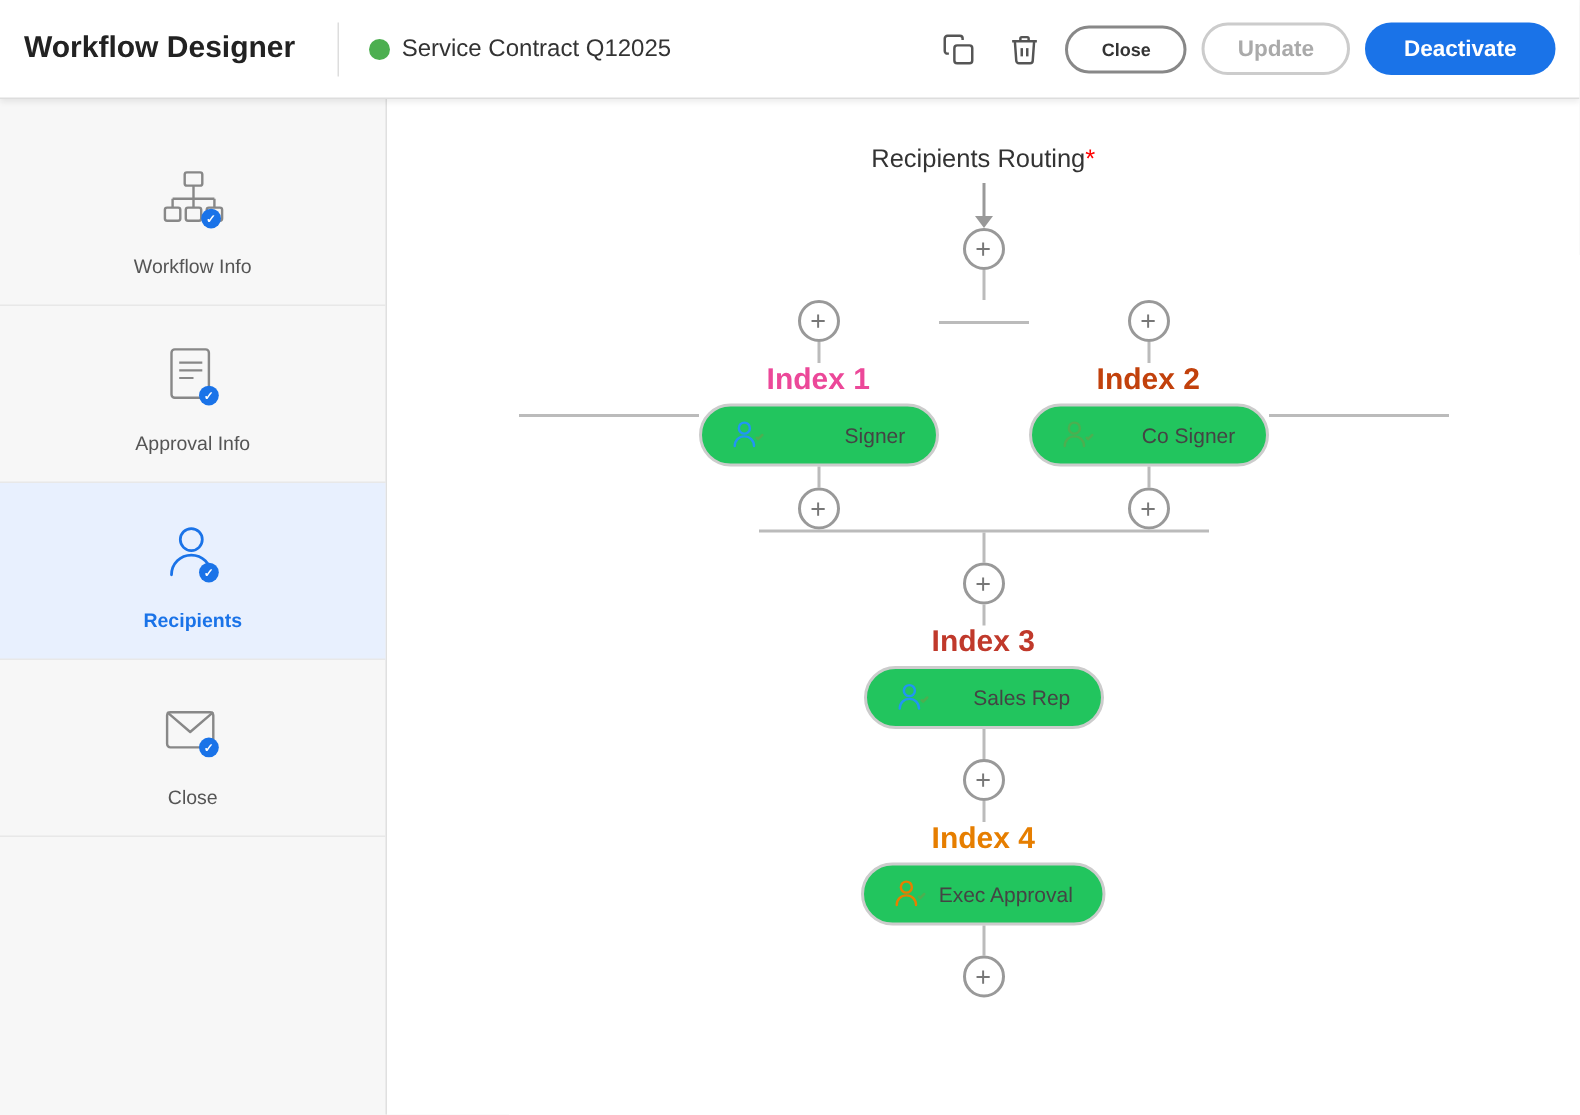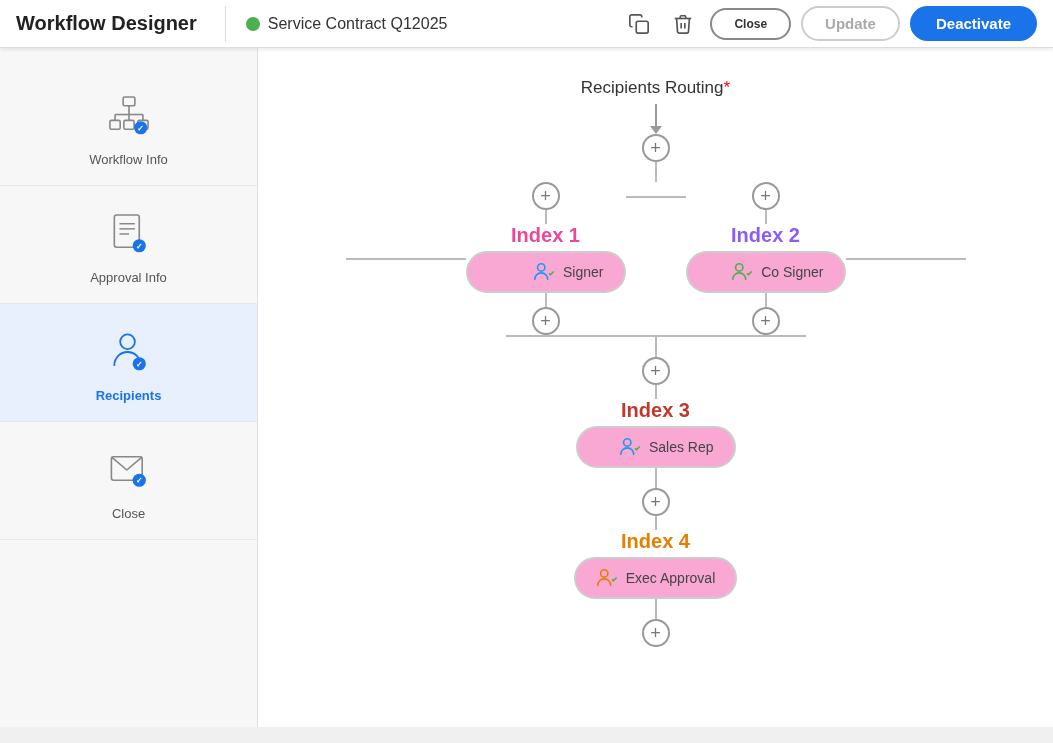--- a/index.html
+++ b/index.html
@@ -4,21 +4,21 @@
   <style>
     * { box-sizing: border-box; margin: 0; padding: 0; }
     body { font-family: 'Segoe UI', Arial, sans-serif; background: #f0f0f0; width: 1053px; height: 743px; overflow: hidden; }
 
     
     .header {
       display: flex;
       align-items: center;
       background: #fff;
       border-bottom: 1px solid #ddd;
-      height: 48px;
+      height: 66px;
       padding: 0 16px;
       gap: 12px;
       box-shadow: 0 2px 4px rgba(0,0,0,0.08);
       position: relative;
       z-index: 10;
     }
     .header-title {
       font-size: 20px;
       font-weight: 600;
       color: #222;
@@ -217,34 +217,34 @@
       background: #bbb;
     }
 
     .index-label {
       font-size: 20px;
       font-weight: 800;
       margin-bottom: 4px;
       text-align: center;
     }
     .index-1 { color: #ec4899; }
-    .index-2 { color: #8b5cf6; }
+    .index-2 { color: #c2410c; }
     .index-3 { color: #c0392b; }
     .index-4 { color: #e67e00; }
 
     .node-pill {
       border: 2px solid #ccc;
       border-radius: 30px;
       padding: 8px 20px;
-      background: #f9a8d4;
+      background: #22c55e;
       display: flex;
       align-items: center;
       gap: 8px;
       min-width: 160px;
-      justify-content: flex-end;
+      justify-content: space-between;
       white-space: nowrap;
     }
     .node-pill-label {
       font-size: 14px;
       color: #444;
     }
   </style>
 </head>
 <body>
 

